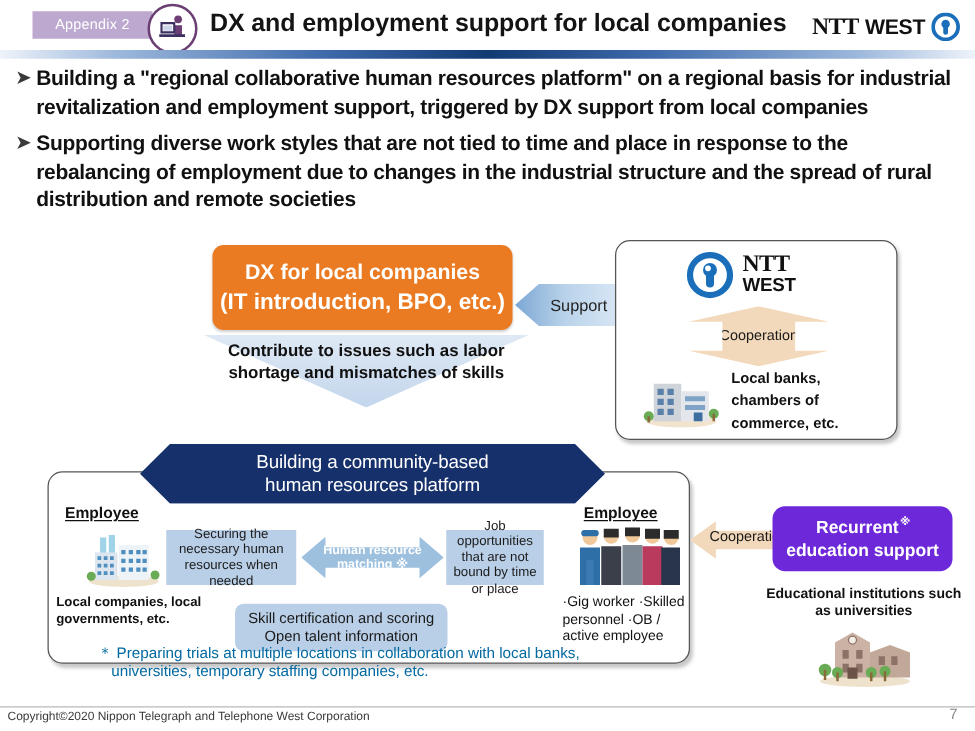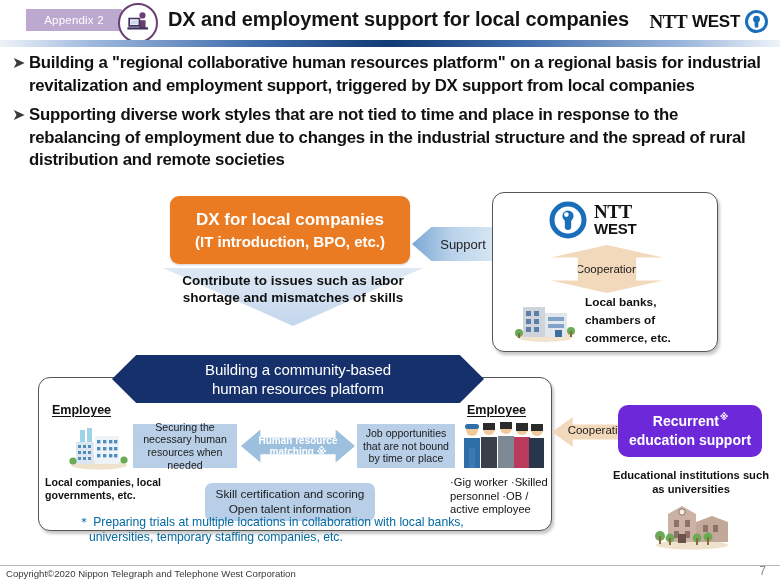--- a/index.html
+++ b/index.html
@@ -48,21 +48,21 @@
   }
 
   
   .dx-box{
     position:absolute;left:170px;top:196px;width:240px;height:68px;
     background:#eb7b22;border-radius:9px;color:#ffffff;text-align:center;
     display:flex;flex-direction:column;align-items:center;justify-content:center;
     box-shadow:0 1px 2px rgba(0,0,0,.18);
   }
   .dx-box .l1{font-size:17px;font-weight:bold;line-height:19.5px;}
-  .dx-box .l2{font-size:15px;font-weight:bold;margin-top:3px;}
+  .dx-box .l2{font-size:18px;font-weight:bold;margin-top:3px;}
 
   
   .support-arrow{
     position:absolute;left:412px;top:227px;width:88px;height:34px;
     background:linear-gradient(90deg,#7ba7d4 0%,#b9d2ea 45%,#dce9f6 100%);
     clip-path:polygon(0% 50%, 22% 0%, 100% 0%, 100% 100%, 22% 100%);
     display:flex;align-items:center;justify-content:center;
   }
   .support-arrow span{font-size:13px;color:#232323;padding-left:14px;}
 
@@ -126,40 +126,40 @@
 
   .factory-icon{position:absolute;left:68px;top:422px;width:62px;height:48px;}
   .people-icon{position:absolute;left:461px;top:418px;width:84px;height:52px;}
 
   .bluebox{
     background:#b9cfe7;color:#1a1a1a;font-size:10.6px;line-height:12.6px;
     text-align:center;display:flex;align-items:center;justify-content:center;
     position:absolute;
   }
   .box-secure{left:133px;top:424px;width:104px;height:44px;}
-  .box-job{left:357px;top:424px;width:98px;height:44px;}
+  .box-job{left:357px;top:424px;width:78px;height:44px;}
 
   .match-arrow{
     position:absolute;left:241px;top:428px;width:114px;height:36px;
     background:#9dc0de;
     clip-path:polygon(0% 50%, 17% 4%, 17% 27%, 83% 27%, 83% 4%, 100% 50%, 83% 96%, 83% 73%, 17% 73%, 17% 96%);
     display:flex;align-items:center;justify-content:flex-start;
   }
   .match-arrow span{font-size:10px;font-weight:bold;color:#ffffff;text-align:center;line-height:11.5px;}
 
   .cap-employer{
     position:absolute;left:45px;top:476px;width:140px;font-size:10.6px;
     font-weight:bold;line-height:13px;color:#111;
   }
   .cap-employee{
     position:absolute;left:450px;top:476px;width:108px;font-size:11.2px;
     line-height:13.5px;color:#111;
   }
   .skill-box{
-    position:absolute;left:205px;top:483px;width:170px;height:38px;
+    position:absolute;left:188px;top:483px;width:170px;height:38px;
     background:#b9cfe7;border-radius:7px;color:#1a1a1a;font-size:11.8px;
     line-height:15px;text-align:center;display:flex;align-items:center;justify-content:center;
   }
 
   
   .coop-arrow-h{
     position:absolute;left:552px;top:415px;width:94px;height:34px;
     background:#f3d9bb;
     clip-path:polygon(0% 50%, 22% 6%, 22% 28%, 78% 28%, 78% 6%, 100% 50%, 78% 94%, 78% 72%, 22% 72%, 22% 94%);
   }

